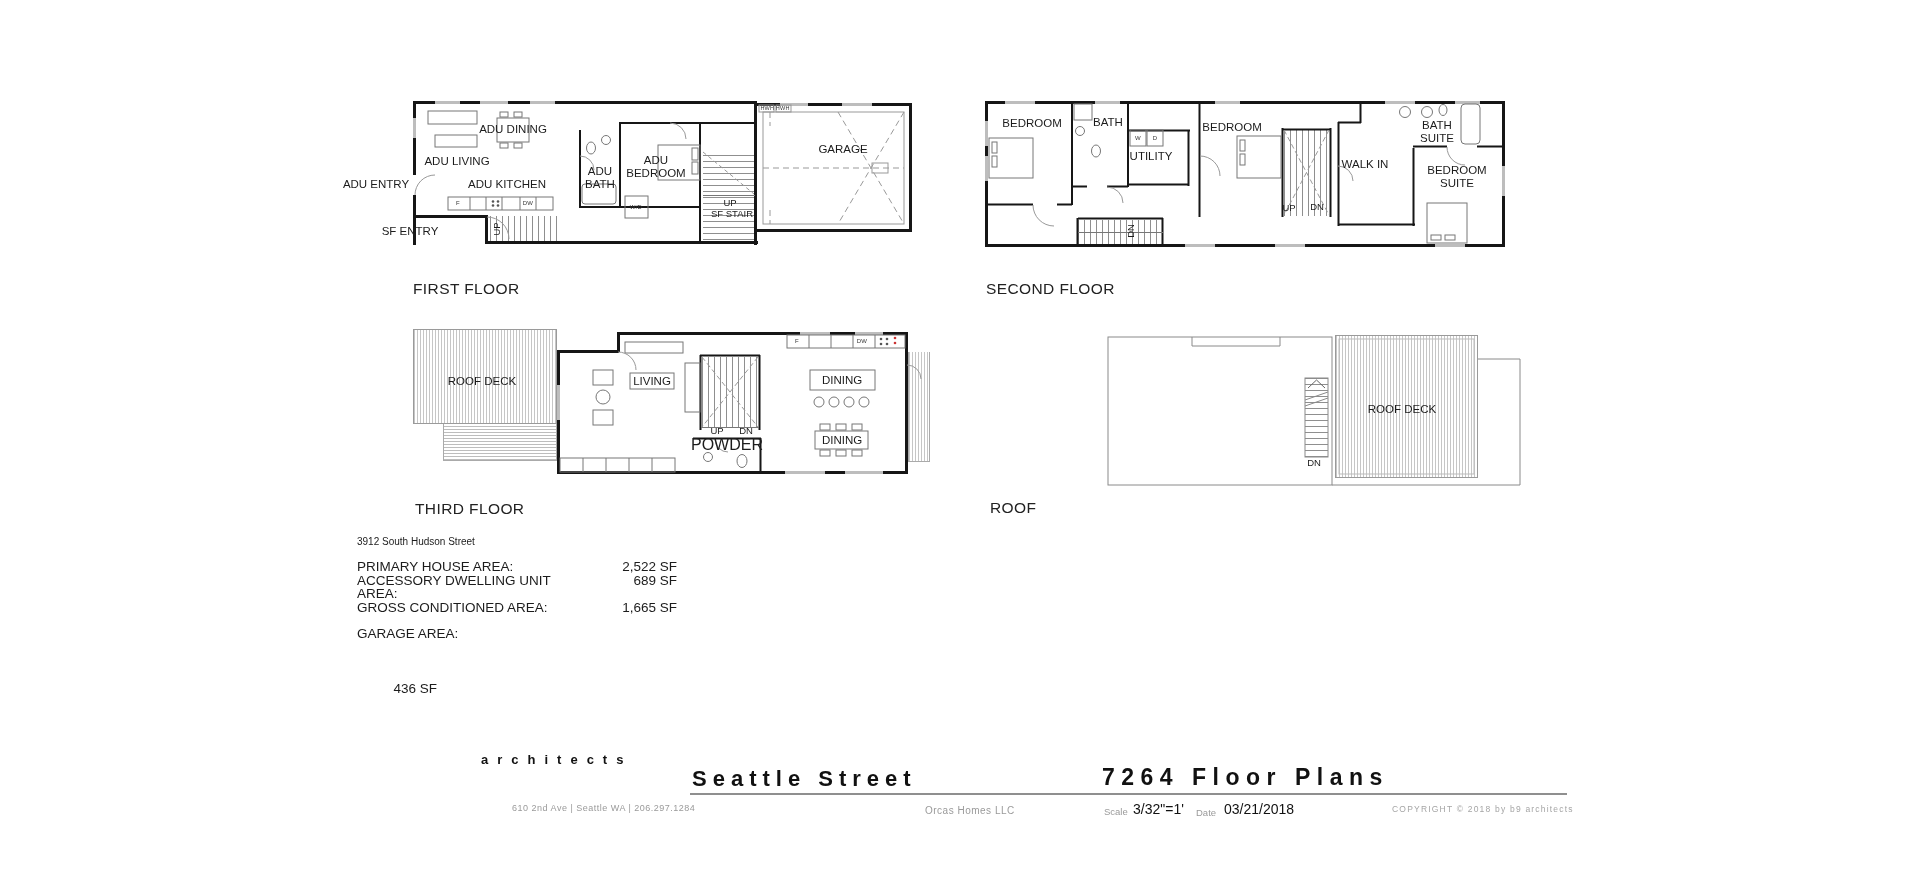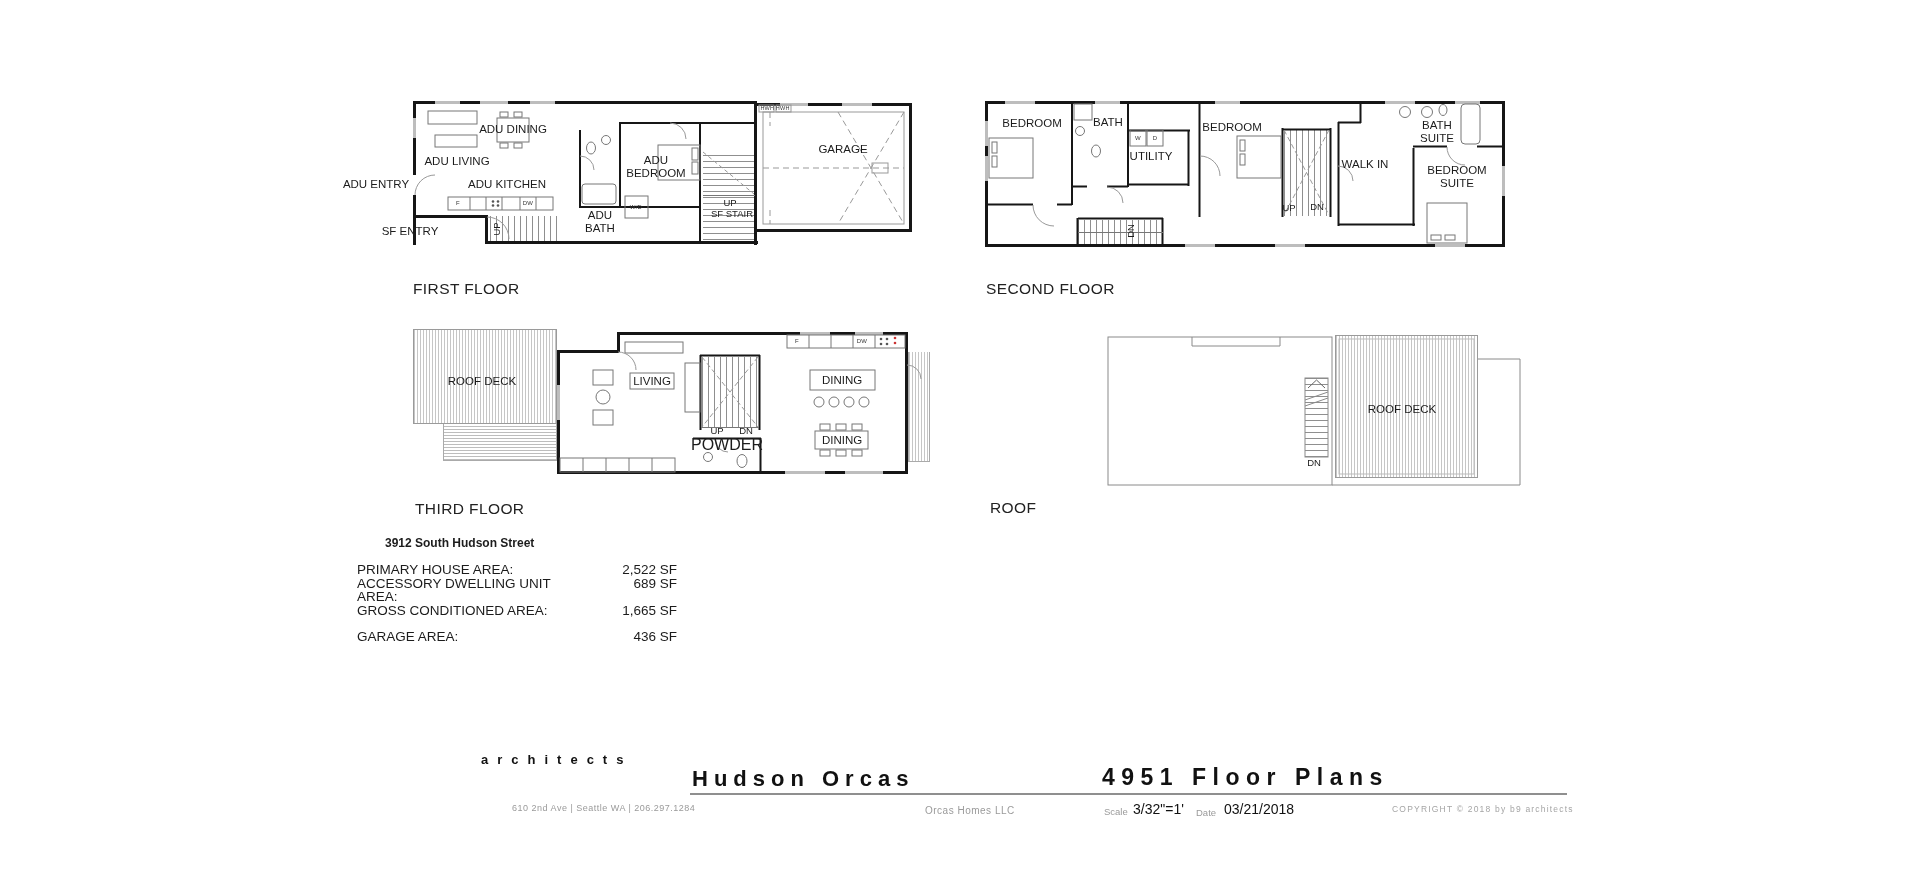--- a/index.html
+++ b/index.html
@@ -16,25 +16,25 @@
   .vert{transform:translate(-50%,-50%) rotate(-90deg);}
   .caption{position:absolute;font-size:15.5px;letter-spacing:.4px;color:#222;}
   .hatchV{background:repeating-linear-gradient(90deg,#c6c6c6 0 1px,transparent 1px 3px);}
   .hatchH{background:repeating-linear-gradient(0deg,#bdbdbd 0 1px,transparent 1px 3px);}
   .stairV{background:repeating-linear-gradient(90deg,#8f8f8f 0 1px,transparent 1px 6px);}
   .stairH{background:repeating-linear-gradient(0deg,#8f8f8f 0 1px,transparent 1px 6px);}
   .deck{border:1.5px solid #9a9a9a;box-sizing:border-box;}
   .ledge{border:1px solid #aaa;border-top:none;box-sizing:border-box;}
   
   #summary{position:absolute;left:357px;top:536px;width:320px;font-size:13.5px;}
-  #summary .addr{font-weight:bold;font-size:12px;margin-bottom:13px;margin-left:28px;}
+  #summary .addr{font-weight:normal;font-size:10px;margin-bottom:13px;}
   .srow{display:flex;line-height:13.5px;gap:41px;}
   .srow .sl{flex:1 1 auto;}
   .srow .sv{width:80px;text-align:right;}
-  .srow.gap{margin-top:13px;}
+  .srow.gap{margin-top:13px;flex-direction:column;}
   #disclaimer{position:absolute;left:357px;top:646px;width:470px;font-size:13.5px;
               line-height:14px;text-decoration:underline;}
   
   .tb-big{position:absolute;font-weight:bold;color:#111;}
   .gray{color:#9a9a9a;}
   #logo{position:absolute;left:372px;top:700px;color:#e1532d;font-weight:bold;}
   #logo .b{font-size:88px;line-height:1;}
   #logo .nine{font-size:96px;line-height:1;position:relative;top:30px;margin-left:-5px;}
   #rule{position:absolute;left:690px;top:793px;width:877px;height:1.5px;background:#8f8f8f;}
 </style>
@@ -95,21 +95,21 @@
         <path d="M330,27 A16,16 0 0 1 346,43"></path>
         <path d="M240,60 A14,14 0 0 1 254,74"></path>
         <path stroke-dasharray="4 3" d="M363,56 L414,98"></path>
       </g>
     </svg>
     <span class="lbl" style="left:36px;top:88px;">ADU ENTRY</span>
     <span class="lbl" style="left:70px;top:135px;">SF ENTRY</span>
     <span class="lbl" style="left:117px;top:65px;">ADU LIVING</span>
     <span class="lbl" style="left:173px;top:33px;">ADU DINING</span>
     <span class="lbl" style="left:167px;top:88px;">ADU KITCHEN</span>
-    <span class="lbl wrap" style="left:260px;top:82px;width:40px;margin-top:44px;">ADU BATH</span>
+    <span class="lbl wrap" style="left:260px;top:82px;width:40px;">ADU BATH</span>
     <span class="lbl wrap" style="left:316px;top:71px;width:64px;">ADU BEDROOM</span>
     <span class="lbl sm vert" style="left:157px;top:133px;">UP</span>
     <span class="lbl sm" style="left:390px;top:107px;">UP</span>
     <span class="lbl sm" style="left:392px;top:118px;">SF STAIR</span>
     <span class="lbl" style="left:503px;top:53px;">GARAGE</span>
     <span class="lbl tiny" style="left:435px;top:12px;font-size:5.5px;">HWH  HWH</span>
     <span class="lbl tiny" style="left:296px;top:111px;">W/D</span>
     <span class="lbl tiny" style="left:118px;top:107px;">F</span>
     <span class="lbl tiny" style="left:188px;top:107px;">DW</span>
   </div>
@@ -289,23 +289,23 @@
       <span class="sv">1,665 SF</span>
     </div>
     <div class="srow gap">
       <span class="sl">GARAGE AREA:</span>
       <span class="sv">436 SF</span>
     </div>
   </div>
 
   <div class="tb-big" style="left:481px;top:752px;font-size:13px;letter-spacing:9px;text-align:right;">architects</div>
   <div class="abs gray" style="left:512px;top:803px;font-size:9px;letter-spacing:.5px;">610 2nd Ave | Seattle WA | 206.297.1284</div>
-  <div class="tb-big" style="left:692px;top:766px;font-size:22px;letter-spacing:6px;">Hudson Orcas</div>
+  <div class="tb-big" style="left:692px;top:766px;font-size:22px;letter-spacing:6px;">Seattle Street</div>
   <div id="rule"></div>
   <div class="abs gray" style="left:925px;top:805px;font-size:10px;letter-spacing:.5px;">Orcas Homes LLC</div>
-  <div class="tb-big" style="left:1102px;top:764px;font-size:23px;letter-spacing:6.5px;">4951 Floor Plans</div>
+  <div class="tb-big" style="left:1102px;top:764px;font-size:23px;letter-spacing:6.5px;">7264 Floor Plans</div>
   <div class="abs gray" style="left:1104px;top:806px;font-size:9.5px;">Scale</div>
   <div class="abs" style="left:1133px;top:801px;font-size:14px;color:#111;">3/32"=1'</div>
   <div class="abs gray" style="left:1196px;top:807px;font-size:9.5px;">Date</div>
   <div class="abs" style="left:1224px;top:801px;font-size:14px;color:#111;">03/21/2018</div>
   <div class="abs" style="left:1392px;top:804px;font-size:8.5px;letter-spacing:1.2px;color:#a5a5a5;">COPYRIGHT © 2018 by b9 architects</div>
 
 </div>
 
 </body></html>

